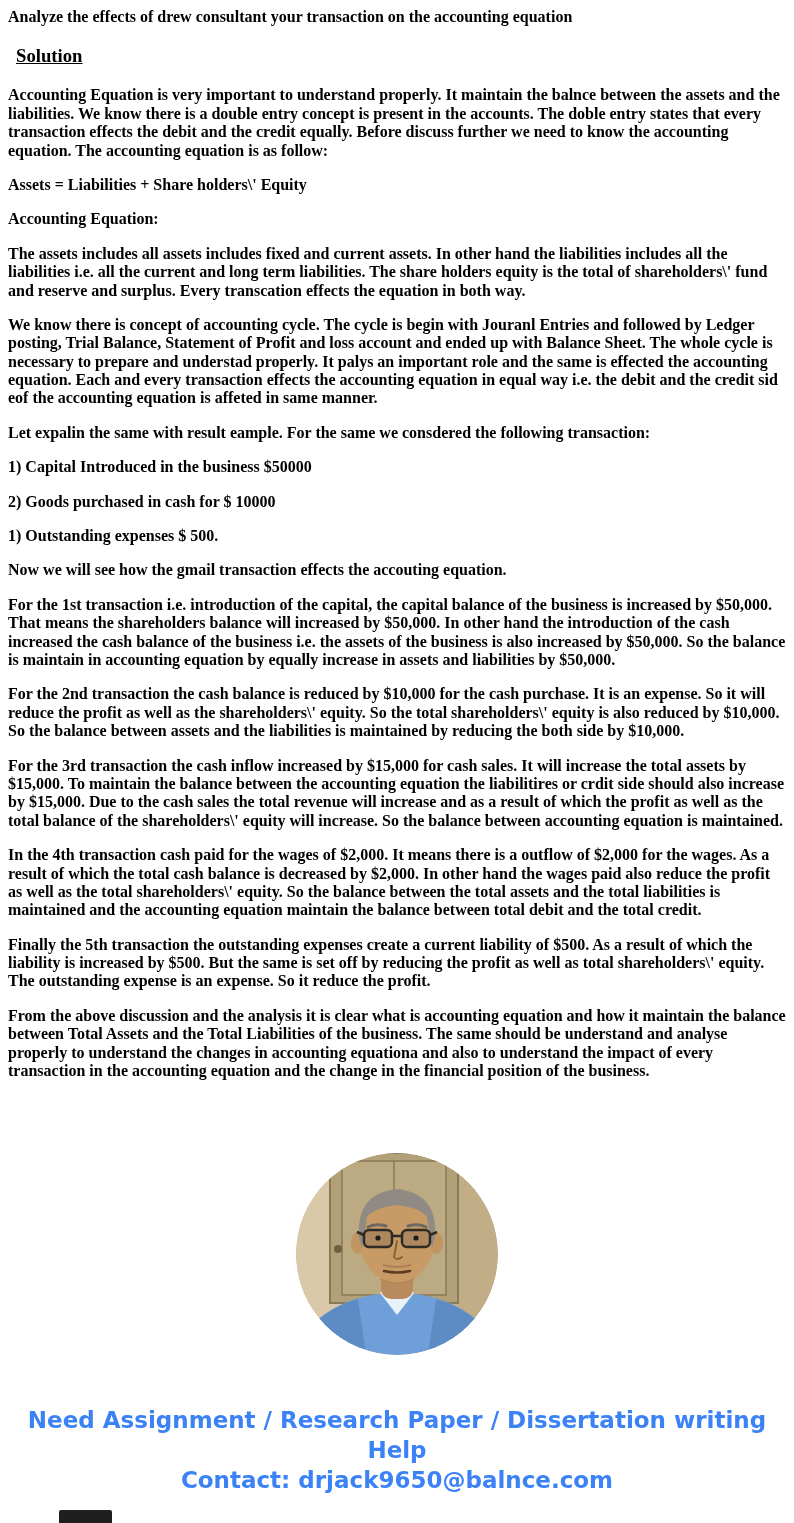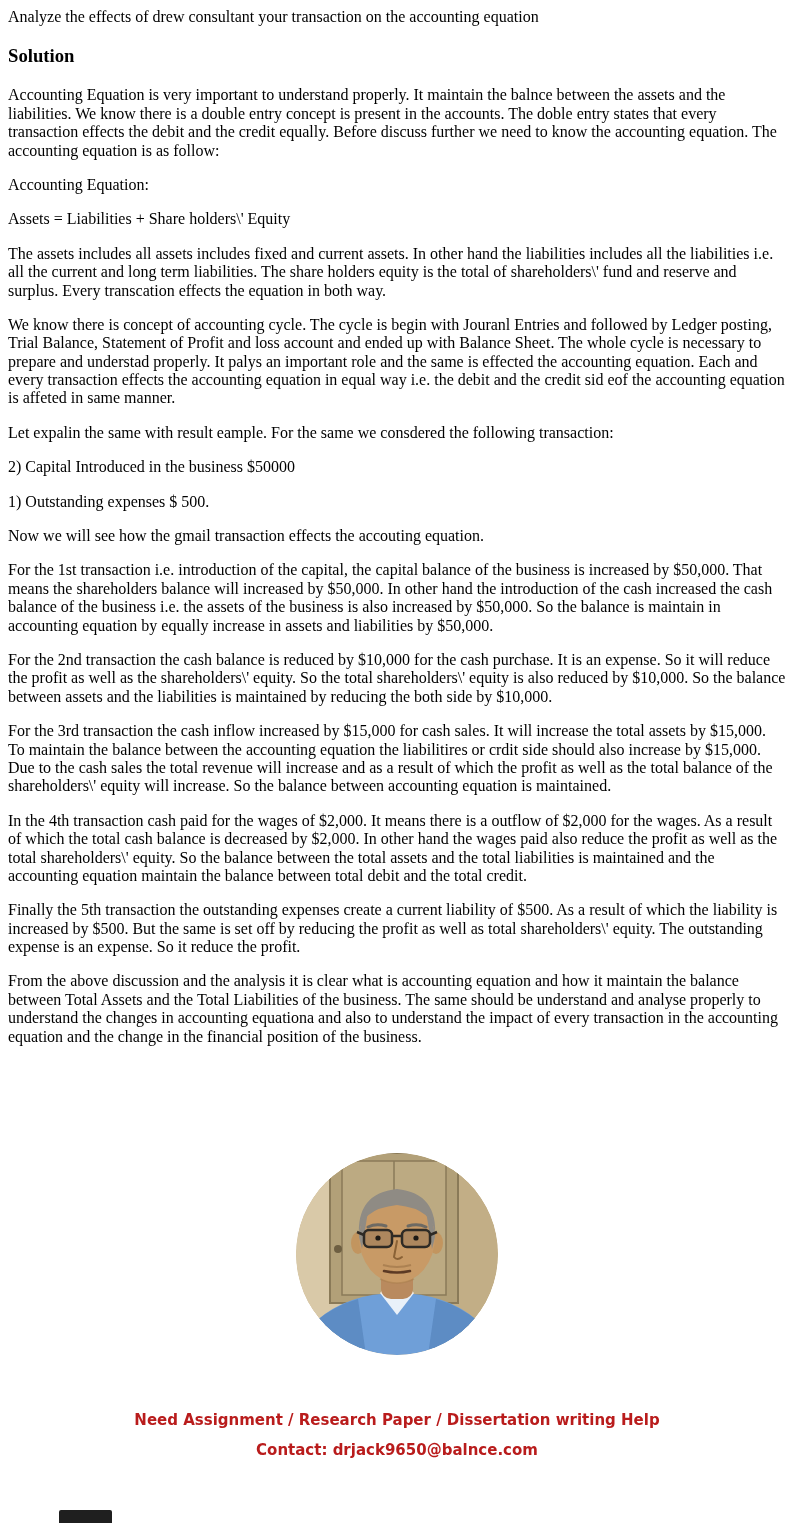--- a/index.html
+++ b/index.html
@@ -18,77 +18,80 @@
   .article {
     box-sizing: border-box;
     padding: 8px 8px 0 8px;
     height: 1125px;
     overflow: hidden;
   }
   .article p {
     font-size: 16px;
     line-height: 1.15;
     margin: 16px 0;
+    font-weight: bold;
   }
   .article p.question {
     margin-top: 0;
   }
   .article h2.solution-heading {
     font-size: 18.7px;
     font-weight: bold;
-    margin: 19px 0;
+    margin: 19px 8px;
     font-family: "Liberation Serif", serif;
+    text-decoration: underline;
   }
   .avatar-wrap {
     margin-top: 28px;
     display: flex;
     justify-content: center;
   }
   .avatar-circle {
     width: 202px;
     height: 202px;
     border-radius: 50%;
     overflow: hidden;
     display: block;
   }
   .footer-help {
     margin: 50px auto 0 auto;
     width: 760px;
     text-align: center;
     font-family: "DejaVu Sans", sans-serif;
     font-weight: bold;
-    font-size: 15px;
+    font-size: 23px;
     line-height: 30px;
-    color: #b91c1c;
+    color: #3b82f6;
   }
   .bottom-strip {
     position: absolute;
     left: 59px;
     top: 1510px;
     width: 53px;
     height: 13px;
     background: #1f1f1f;
     border-radius: 2px 2px 0 0;
   }
 </style>
 </head>
 <body>
 
 <div class="article">
   <p class="question">Analyze the effects of drew consultant your transaction on the accounting equation</p>
   <h2 class="solution-heading">Solution</h2>
 
   <p>Accounting Equation is very important to understand properly. It maintain the balnce between the assets and the liabilities. We know there is a double entry concept is present in the accounts. The doble entry states that every transaction effects the debit and the credit equally. Before discuss further we need to know the accounting equation. The accounting equation is as follow:</p>
+  <p>Assets = Liabilities + Share holders\' Equity</p>
   <p>Accounting Equation:</p>
-  <p>Assets = Liabilities + Share holders\' Equity</p>
   <p>The assets includes all assets includes fixed and current assets. In other hand the liabilities includes all the liabilities i.e. all the current and long term liabilities. The share holders equity is the total of shareholders\' fund and reserve and surplus. Every transcation effects the equation in both way.</p>
   <p>We know there is concept of accounting cycle. The cycle is begin with Jouranl Entries and followed by Ledger posting, Trial Balance, Statement of Profit and loss account and ended up with Balance Sheet. The whole cycle is necessary to prepare and understad properly. It palys an important role and the same is effected the accounting equation. Each and every transaction effects the accounting equation in equal way i.e. the debit and the credit sid eof the accounting equation is affeted in same manner.</p>
   <p>Let expalin the same with result eample. For the same we consdered the following transaction:</p>
 
-  <p>2) Capital Introduced in the business $50000</p>
+  <p>1) Capital Introduced in the business $50000</p>
+  <p>2) Goods purchased in cash for $ 10000</p>
   <p>1) Outstanding expenses $ 500.</p>
 
   <p>Now we will see how the gmail transaction effects the accouting equation.</p>
   <p>For the 1st transaction i.e. introduction of the capital, the capital balance of the business is increased by $50,000. That means the shareholders balance will increased by $50,000. In other hand the introduction of the cash increased the cash balance of the business i.e. the assets of the business is also increased by $50,000. So the balance is maintain in accounting equation by equally increase in assets and liabilities by $50,000.</p>
   <p>For the 2nd transaction the cash balance is reduced by $10,000 for the cash purchase. It is an expense. So it will reduce the profit as well as the shareholders\' equity. So the total shareholders\' equity is also reduced by $10,000. So the balance between assets and the liabilities is maintained by reducing the both side by $10,000.</p>
   <p>For the 3rd transaction the cash inflow increased by $15,000 for cash sales. It will increase the total assets by $15,000. To maintain the balance between the accounting equation the liabilitires or crdit side should also increase by $15,000. Due to the cash sales the total revenue will increase and as a result of which the profit as well as the total balance of the shareholders\' equity will increase. So the balance between accounting equation is maintained.</p>
   <p>In the 4th transaction cash paid for the wages of $2,000. It means there is a outflow of $2,000 for the wages. As a result of which the total cash balance is decreased by $2,000. In other hand the wages paid also reduce the profit as well as the total shareholders\' equity. So the balance between the total assets and the total liabilities is maintained and the accounting equation maintain the balance between total debit and the total credit.</p>
   <p>Finally the 5th transaction the outstanding expenses create a current liability of $500. As a result of which the liability is increased by $500. But the same is set off by reducing the profit as well as total shareholders\' equity. The outstanding expense is an expense. So it reduce the profit.</p>
   <p>From the above discussion and the analysis it is clear what is accounting equation and how it maintain the balance between Total Assets and the Total Liabilities of the business. The same should be understand and analyse properly to understand the changes in accounting equationa and also to understand the impact of every transaction in the accounting equation and the change in the financial position of the business.</p>
 </div>

